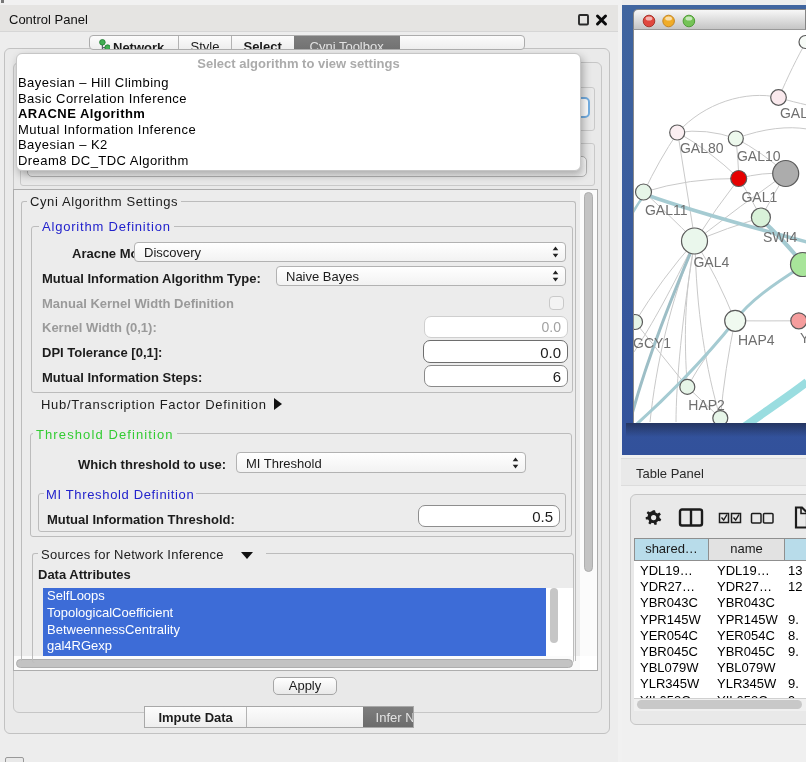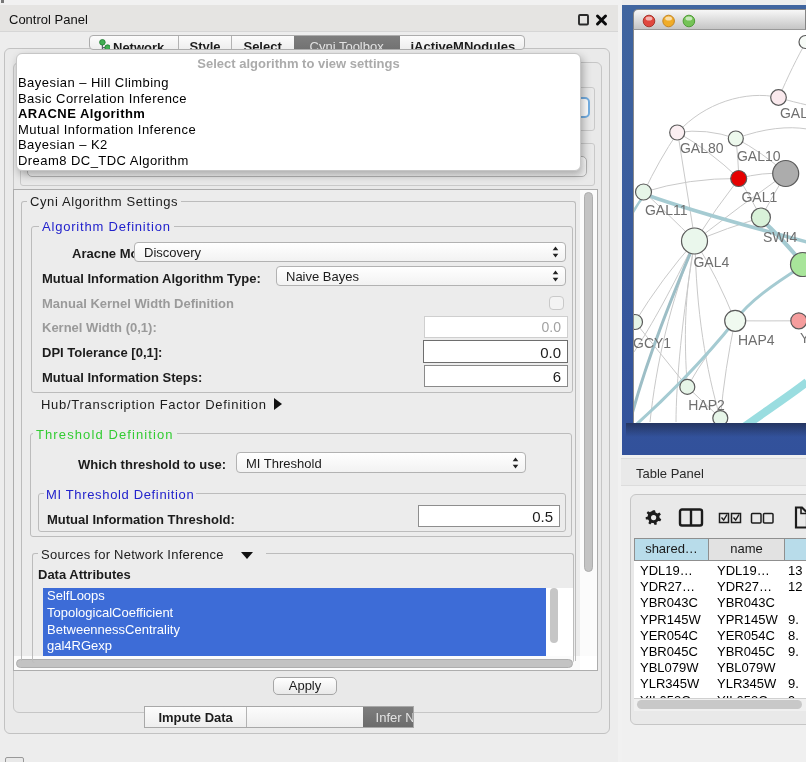--- a/index.html
+++ b/index.html
@@ -4,21 +4,21 @@
 <style>
 html,body{margin:0;padding:0;}
 body{width:806px;height:762px;overflow:hidden;position:relative;background:#EDEDED;
   font-family:"Liberation Sans",sans-serif;font-size:13px;color:#1c1c1c;}
 .abs{position:absolute;}
 .b{font-weight:bold;}
 .gray{color:#9a9a9a;}
 .combo{position:absolute;background:linear-gradient(#ffffff,#f2f2f2);border:1px solid #b2b2b2;border-radius:4px;box-sizing:border-box;}
 .combo .txt{position:absolute;left:9px;top:50%;transform:translateY(-50%);white-space:nowrap;}
 .arr{position:absolute;right:6px;top:50%;width:7px;height:12px;transform:translateY(-50%);}
-.field{position:absolute;background:#fff;box-sizing:border-box;text-align:right;}
+.field{position:absolute;background:#fff;box-sizing:border-box;text-align:right;border-radius:7px;}
 .field span{position:absolute;right:6px;top:50%;transform:translateY(-50%);}
 .group{position:absolute;border:1px solid #bcbcbc;border-radius:3px;box-sizing:border-box;}
 </style>
 </head>
 <body>
 
 <div class="abs" style="left:0;top:0;width:618px;height:762px;background:#EDEDED;"></div>
 <div class="abs" style="left:0;top:0;width:618px;height:5px;background:#F1F1F1;"></div>
 <div class="abs" style="left:1px;top:0;width:3px;height:3px;background:#777;"></div>
 
@@ -42,24 +42,23 @@
 <div id="toptabs" class="abs" style="z-index:6;left:89px;top:35px;width:436px;height:15px;background:linear-gradient(#fcfcfc,#eee);border:1px solid #acacac;border-radius:4px;box-sizing:border-box;overflow:hidden;">
   <div class="abs" style="left:0;top:0;width:89.4px;height:22px;border-right:1px solid #b3b3b3;box-sizing:border-box;">
     <svg class="abs" style="left:7px;top:2px;" width="13" height="17" viewBox="0 0 13 17">
       <path d="M5.4,6 L5.4,14.6 L10.4,14.6 M5.4,9.6 L8,9.6" stroke="#5a6470" stroke-width="1.2" fill="none"></path>
       <circle cx="5.4" cy="4.3" r="2.8" fill="#3fae52" stroke="#1e7a30" stroke-width="0.8"></circle>
       <circle cx="10.6" cy="9.6" r="2.8" fill="#3fae52" stroke="#1e7a30" stroke-width="0.8"></circle>
       <circle cx="10.4" cy="14.6" r="2.2" fill="#3fae52" stroke="#1e7a30" stroke-width="0.8"></circle>
     </svg>
     <span class="abs b" style="left:23px;top:4px;">Network</span>
   </div>
-  <div class="abs" style="left:89.4px;top:0;width:52.3px;height:22px;border-right:1px solid #b3b3b3;box-sizing:border-box;text-align:center;line-height:21px;font-weight:bold;">Style</div>
+  <div class="abs" style="left:89.4px;top:0;width:52.3px;height:22px;border-right:1px solid #b3b3b3;box-sizing:border-box;text-align:center;line-height:21px;font-weight:normal;">Style</div>
   <div class="abs" style="left:141.7px;top:0;width:61.9px;height:22px;box-sizing:border-box;text-align:center;line-height:21px;font-weight:bold;">Select</div>
   <div class="abs" style="left:203.6px;top:0;width:106.1px;height:22px;background:linear-gradient(#7e7e7e,#6a6a6a);color:#e3e3e3;text-align:center;line-height:21px;">Cyni Toolbox</div>
-  <div class="abs" style="left:309.7px;top:0;width:126.3px;height:22px;text-align:center;line-height:21px;font-weight:bold;">jActiveMNodules</div>
 </div>
 
 <div class="abs" style="left:13px;top:189px;width:585px;height:482px;background:#ECECEC;border:1px solid #adadad;box-sizing:border-box;"></div>
 
 <div class="abs" style="left:580px;top:190px;width:17px;height:466px;background:#FBFBFB;"></div>
 <div class="abs" style="left:584px;top:192px;width:9px;height:380px;background:#C3C3C3;border:1px solid #aeaeae;border-radius:5px;box-sizing:border-box;"></div>
 
 <div class="abs" style="left:14px;top:656px;width:566px;height:14px;background:#FBFBFB;"></div>
 <div class="abs" style="left:580px;top:656px;width:17px;height:14px;background:#fff;"></div>
 <div class="abs" style="left:16px;top:659px;width:557px;height:8.5px;background:#C3C3C3;border:1px solid #aeaeae;border-radius:5px;box-sizing:border-box;"></div>

